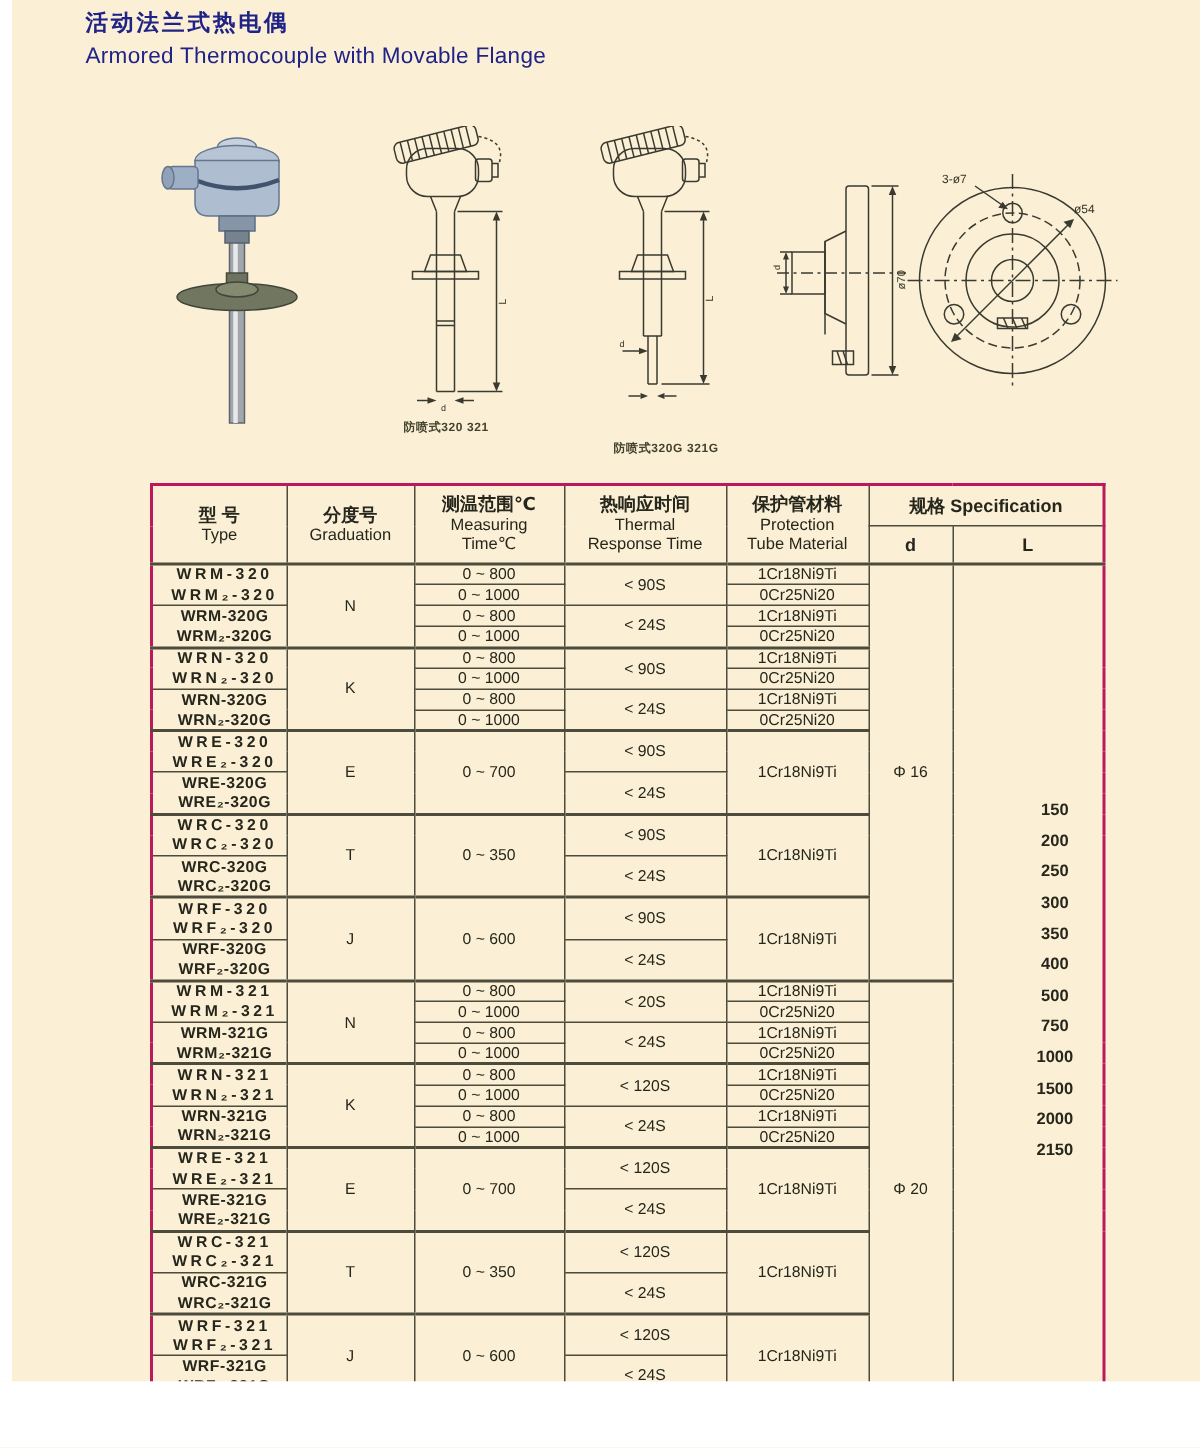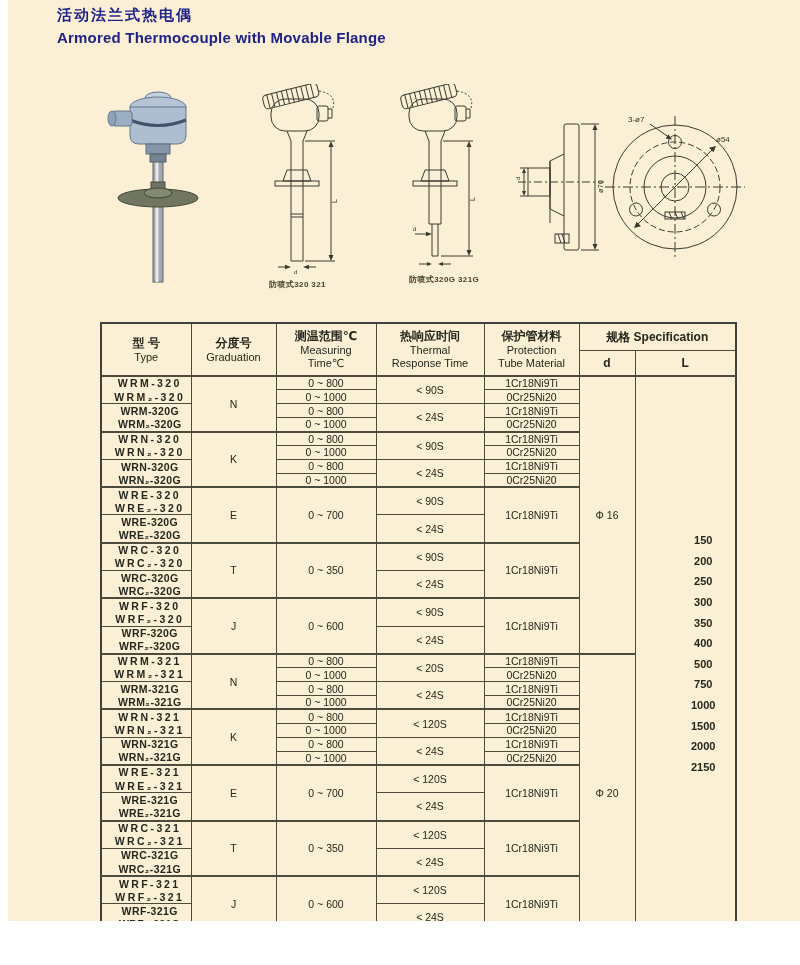--- a/index.html
+++ b/index.html
@@ -3,31 +3,31 @@
 <meta charset="utf-8">
 <style>
   html,body { margin:0; padding:0; background:#ffffff; }
   .page {
     position:relative; width:800px; height:921px; background:#fbf0d5;
     font-family:"Liberation Sans","DejaVu Sans",sans-serif; overflow:hidden;
   }
   .edge-strip { position:absolute; left:0; top:0; width:8px; height:965px; background:#ffffff; }
   .titles { position:absolute; left:57px; top:6px; color:#1f2287; }
   .title-zh { font-size:15px; font-weight:bold; letter-spacing:2px; }
-  .title-en { font-size:15px; font-weight:bold; margin-top:4px; letter-spacing:0.2px; }
+  .title-en { font-size:15px; font-weight:normal; margin-top:4px; letter-spacing:0.2px; }
 
   .fig { position:absolute; }
   .caption { position:absolute; font-size:8px; font-weight:bold; color:#44432f; letter-spacing:0.4px;padding-left:16px; }
 
   svg text { font-family:"Liberation Sans","DejaVu Sans",sans-serif; fill:#35342a; }
 
   table.spec {
     position:absolute; left:100px; top:322px; width:635px;
     border-collapse:collapse; table-layout:fixed; color:#26261c;
-    border:2px solid #404040;
+    border:2px solid #be185d;
   }
   .spec th, .spec td { padding:0; border-right:1px solid #4c4b3c; }
   .spec thead th { font-size:12px; font-weight:bold; text-align:center; vertical-align:middle; }
   .spec thead .en { font-weight:normal; font-size:11px; line-height:13px; }
   .spec thead .zh { line-height:15px; }
   th.spec-top { border-bottom:1px solid #4c4b3c; height:26px; }
   .spec thead tr.hrow1 th { border-bottom:2px solid #4c4b3c; }
   .spec thead tr.hrow1 th.spec-top { border-bottom:1px solid #4c4b3c; }
   .spec thead tr.hrow2 th { border-bottom:2px solid #4c4b3c; height:24px; font-size:12px; }
   .spec tbody tr { height:13.9px; }
@@ -139,21 +139,21 @@
     </g>
     <g>
       <path d="M30,150 h14"></path>
       <polygon points="47,150 41,147.8 41,152.2" fill="#3a3a30" stroke="none"></polygon>
       <text font-size="6" x="28" y="147" stroke="none">d</text>
       <path d="M34,180 h8 M58,180 h8"></path>
       <polygon points="47,180 42,178 42,182" fill="#3a3a30" stroke="none"></polygon>
       <polygon points="53,180 58,178 58,182" fill="#3a3a30" stroke="none"></polygon>
     </g>
   </svg>
-  <div class="caption" style="left:393px; top:274px;">防喷式320G 321G</div>
+  <div class="caption" style="left:393px; top:293px;">防喷式320G 321G</div>
 
   <svg class="fig" style="left:500px; top:108px;" width="248" height="162" viewBox="0 0 248 162" fill="none" stroke="#3a3a30" stroke-width="1">
     <g>
       <rect x="64" y="16" width="15" height="126" rx="2"></rect>
       <path d="M64,46 l-14,7 v48 l14,7"></path>
       <path d="M50,53 v62"></path>
       <rect x="28" y="60" width="22" height="28"></rect>
       <path d="M18,74 h86" stroke-dasharray="8 3 2 3"></path>
       <rect x="55" y="126" width="14" height="9"></rect>
       <path d="M58,126 l3,9 M62,126 l3,9"></path>

